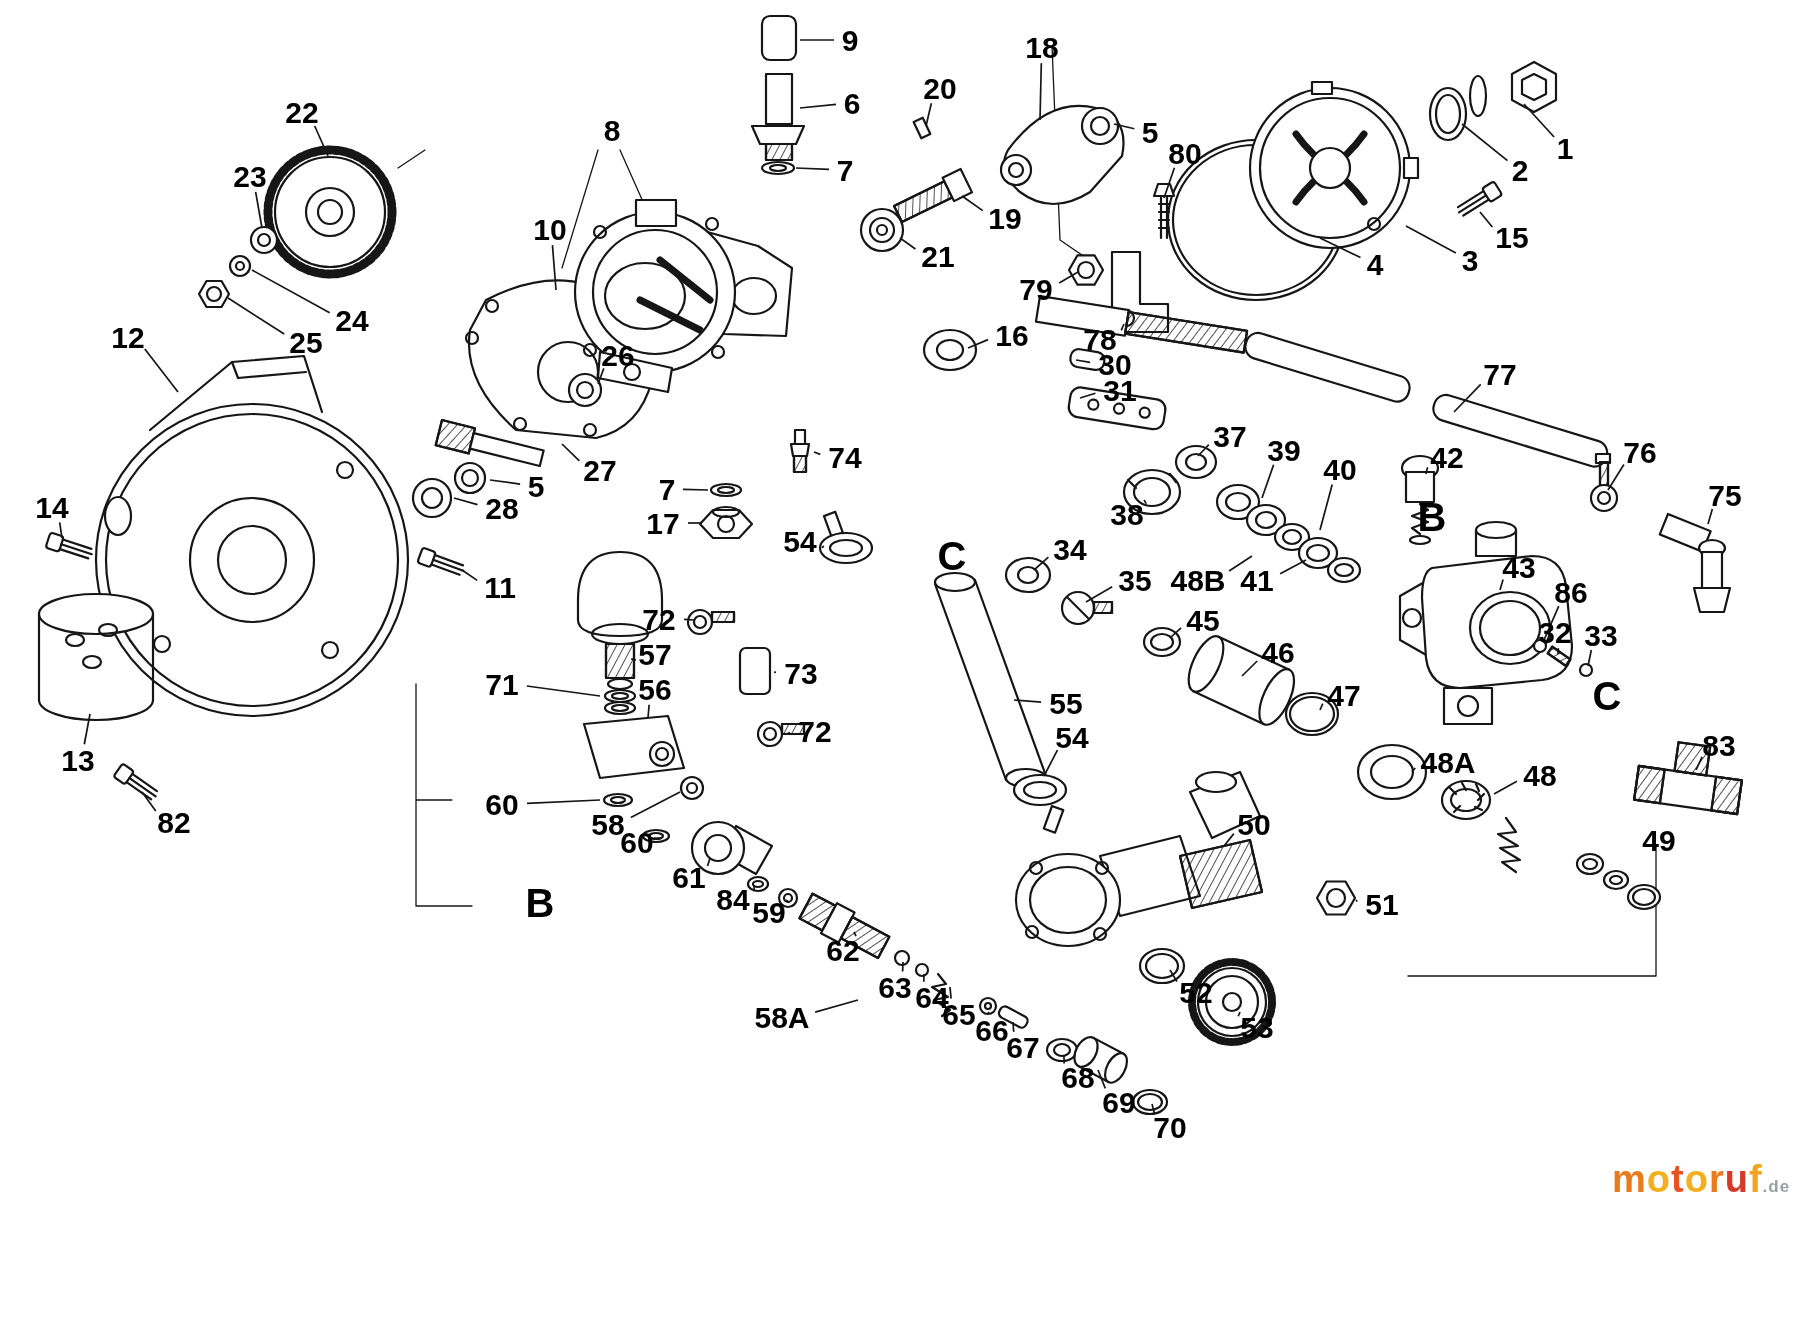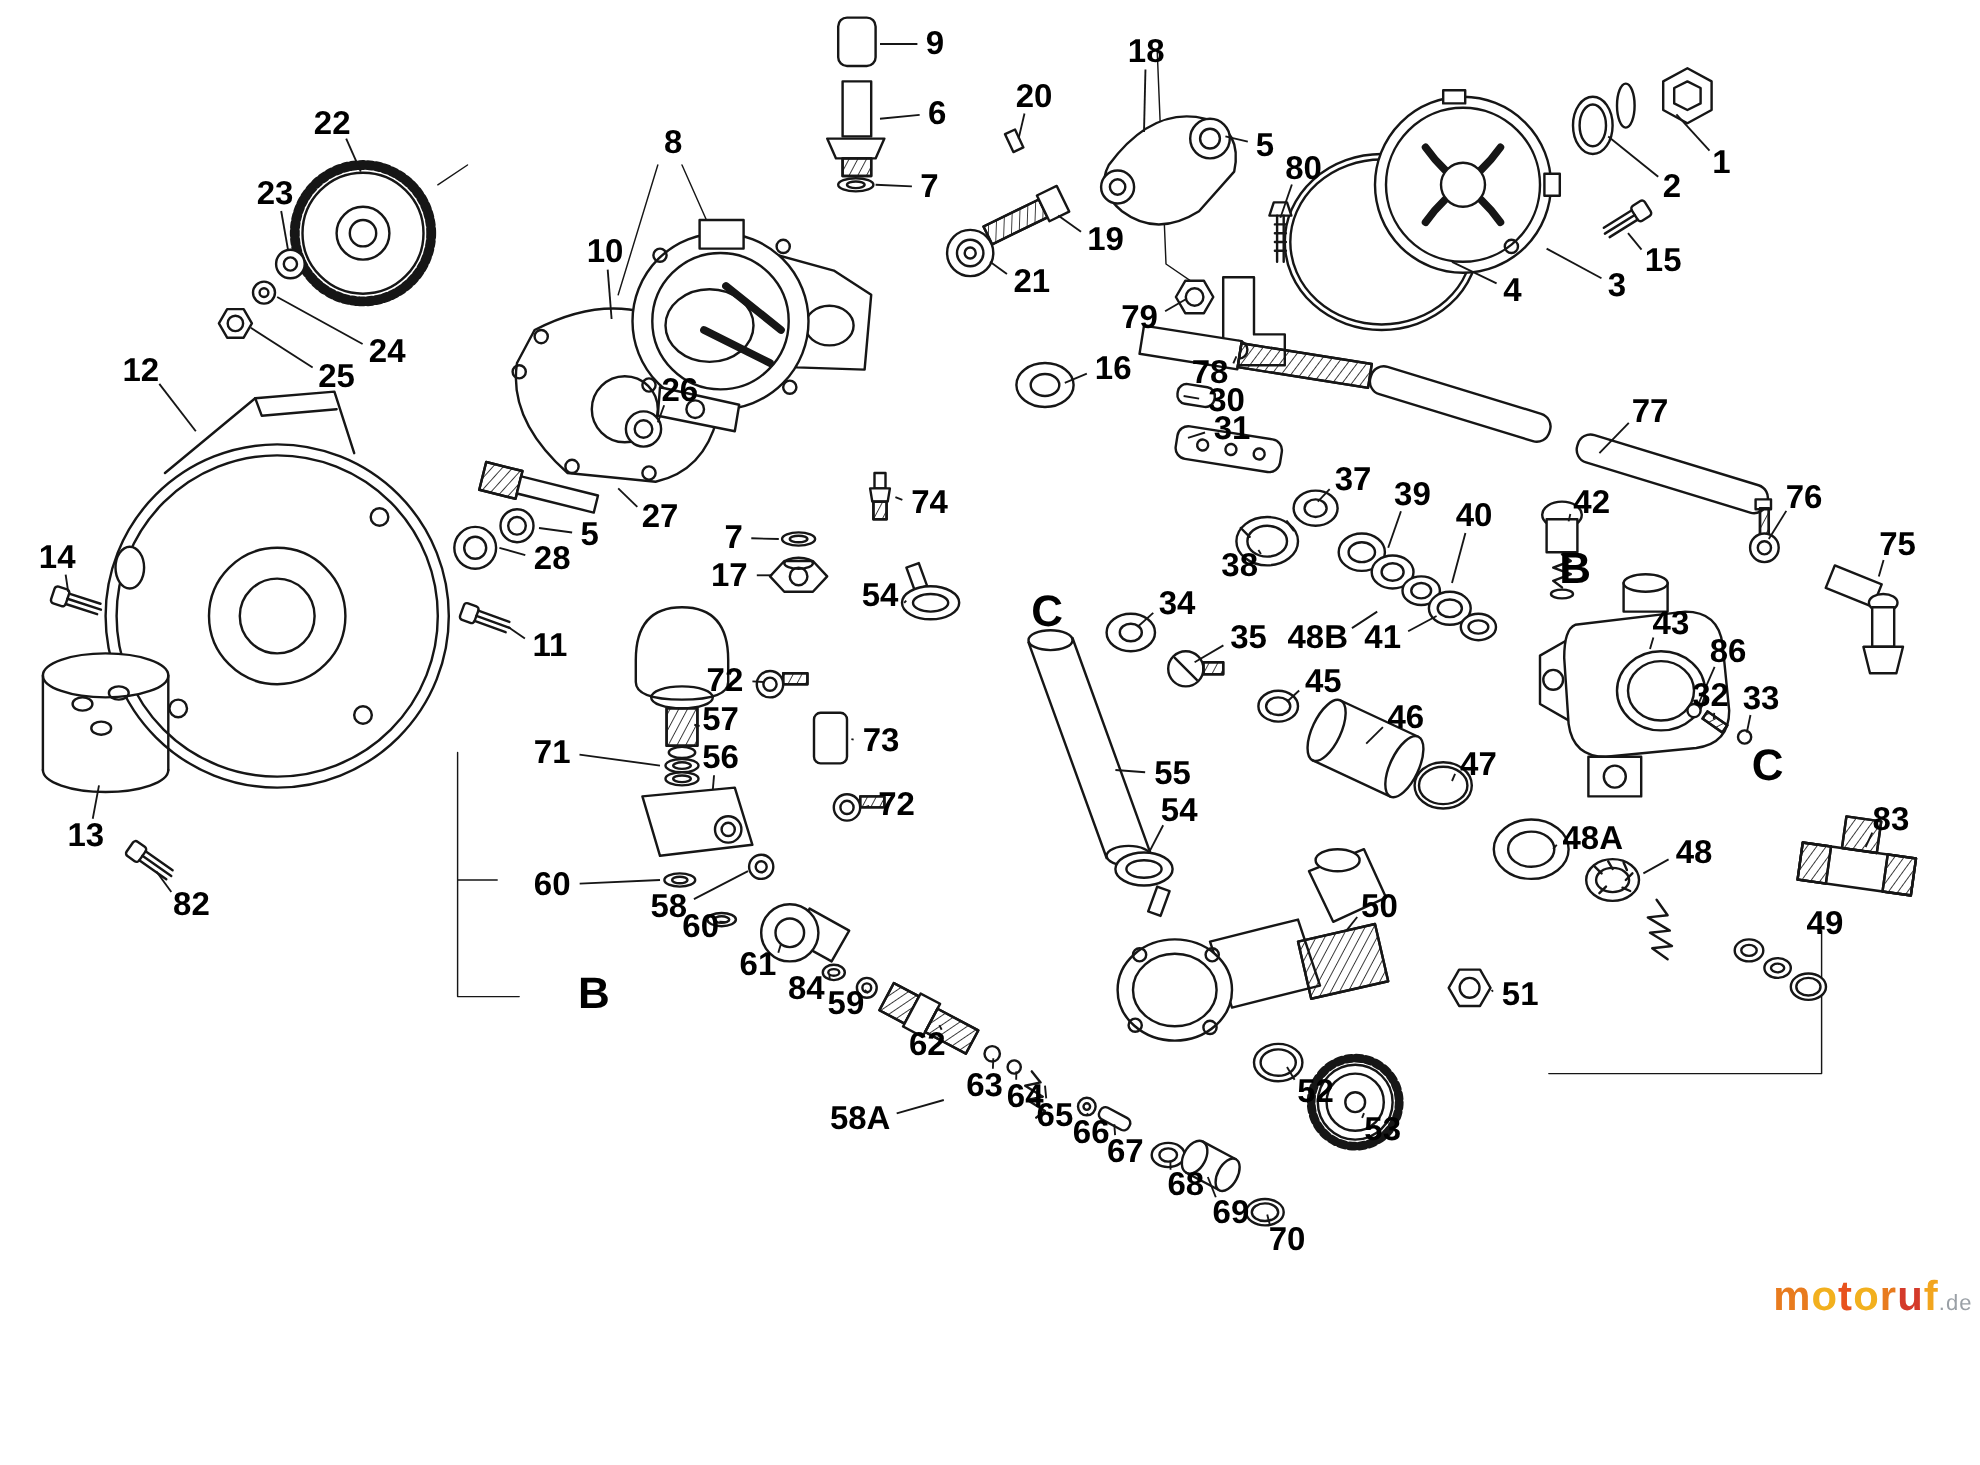--- a/index.html
+++ b/index.html
@@ -11,21 +11,21 @@
   .fillw{fill:#ffffff;}
   .teeth{stroke-width:9;stroke-dasharray:4 3.4;}
   .knurl{stroke-width:8;stroke-dasharray:5 4;}
   .thin{stroke-width:1.3;}
   .blade{stroke-width:7;}
   .thr{fill:url(#thr);}
   #leader-layer line{stroke:#161616;stroke-width:1.7;}
   .part-label{font:700 30px "Liberation Sans",sans-serif;fill:#000;text-anchor:middle;dominant-baseline:central;stroke:none;}
   .callout-letter{font:700 40px "Liberation Sans",sans-serif;fill:#000;text-anchor:middle;dominant-baseline:central;stroke:none;}
   #logo{position:absolute;left:1612px;top:1158px;font-weight:bold;font-size:38px;letter-spacing:1px;white-space:nowrap;}
-  #logo .suffix{font-size:20px;font-weight:normal;vertical-align:baseline;}
+  #logo .suffix{font-size:17px;font-weight:bold;vertical-align:baseline;}
 </style>
 </head>
 <body>
 
 <div id="stage">
 <svg id="diagram" width="1800" height="1332" viewBox="0 0 1800 1332">
   <defs>
     <pattern id="thr" width="7" height="7" patternUnits="userSpaceOnUse" patternTransform="rotate(28)">
       <line x1="0" y1="0" x2="0" y2="7" stroke="#161616" stroke-width="1.5"></line>
     </pattern>

